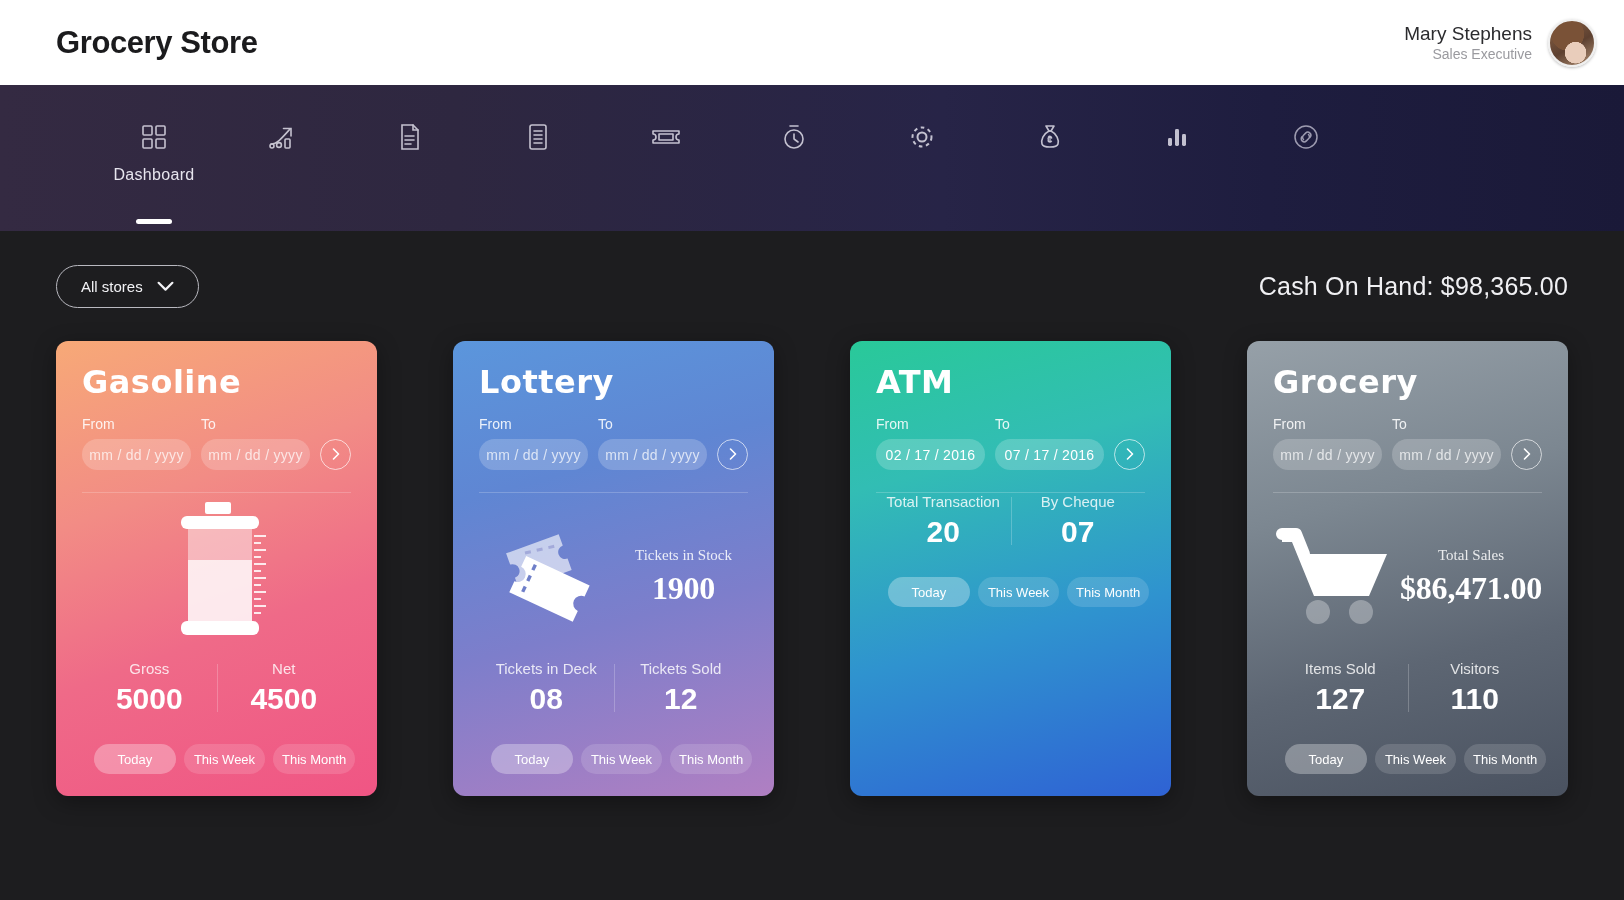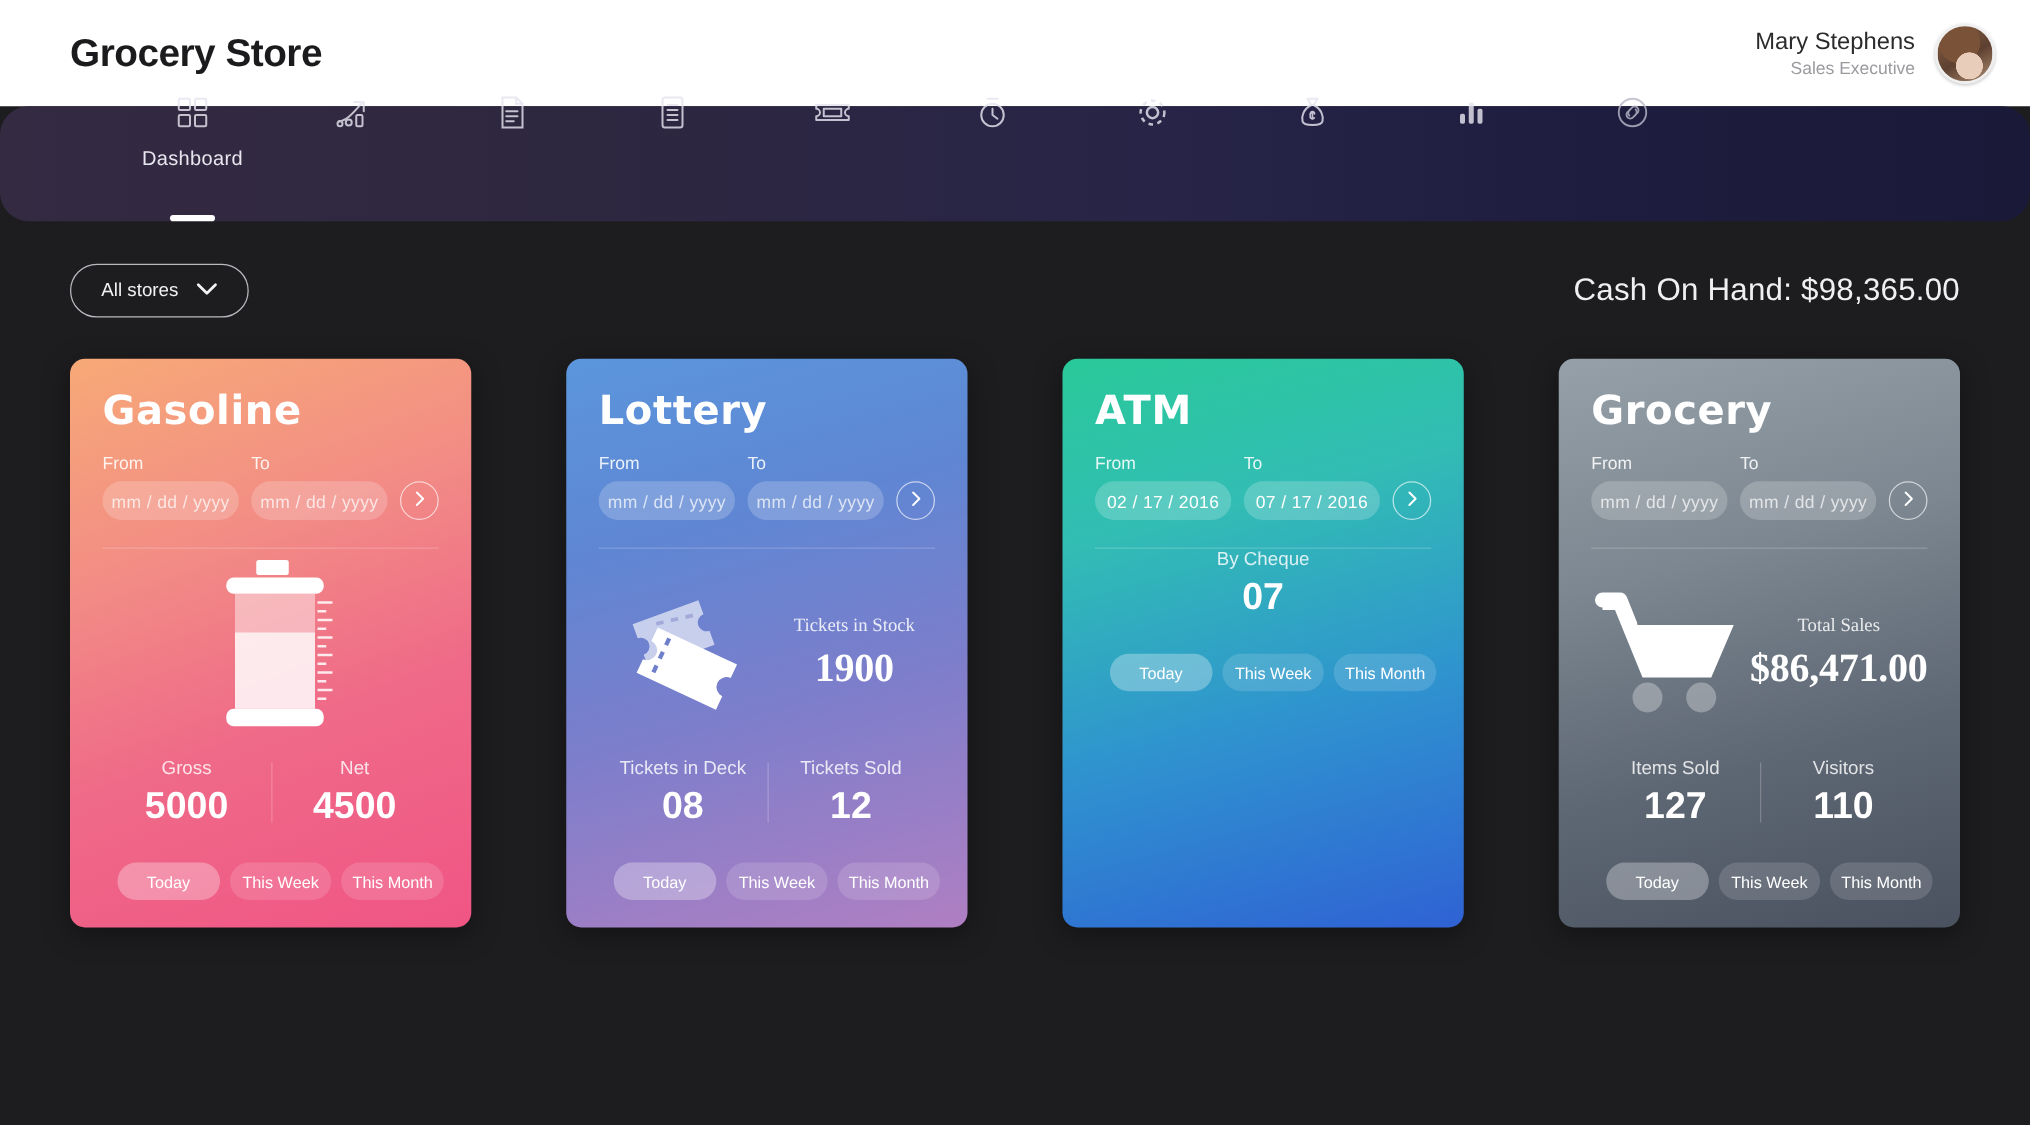--- a/index.html
+++ b/index.html
@@ -29,25 +29,24 @@
       radial-gradient(circle at 58% 72%, #e9cdbb 0 26%, rgba(233,205,187,0) 27%),
       radial-gradient(circle at 40% 30%, #7a5237 0 40%, rgba(122,82,55,0) 41%),
       radial-gradient(circle at 30% 44%, #c9455c 0 10%, rgba(201,69,92,0) 11%),
       linear-gradient(150deg, #8d6446 0%, #5d4030 55%, #b08f74 100%);
     border: 2px solid #efefef; flex: none;
     box-shadow: 0 1px 3px rgba(0,0,0,.25);
   }
 
   
   .navbar {
-    height: 92px;
+    height: 146px;
     background: linear-gradient(90deg, #342a42 0%, #2e2740 28%, #272447 58%, #1e1d3f 78%, #1a1938 100%);
-    display: flex; align-items: flex-end; position: relative;
+    display: flex; align-items: center; position: relative;
     padding-left: 90px;
-    border-radius: 23px;
   }
   .nav-item {
     width: 128px; height: 132px;
     display: flex; flex-direction: column; align-items: center;
     padding-top: 30px; position: relative; cursor: pointer;
   }
   .nav-icon { height: 30px; display: flex; align-items: center; justify-content: center; opacity: .82; }
   .nav-icon svg { display: block; }
   .nav-label {
     margin-top: 14px; font-size: 16px; color: #e7e5ee; letter-spacing: .3px;
@@ -413,20 +412,24 @@
                 </svg>
             </span>
           </div>
         </div>
         <div class="divider-h"></div>
       </div>
 
 
       <div class="stats">
         <div class="stat">
+          <div class="stat-label">Total Transaction</div>
+          <div class="stat-value">20</div>
+        </div>
+        <div class="stat">
           <div class="stat-label">By Cheque</div>
           <div class="stat-value">07</div>
         </div>
       </div>
 
       <div class="ranges">
         <button class="range-btn active">Today</button>
         <button class="range-btn">This Week</button>
         <button class="range-btn">This Month</button>
       </div>

